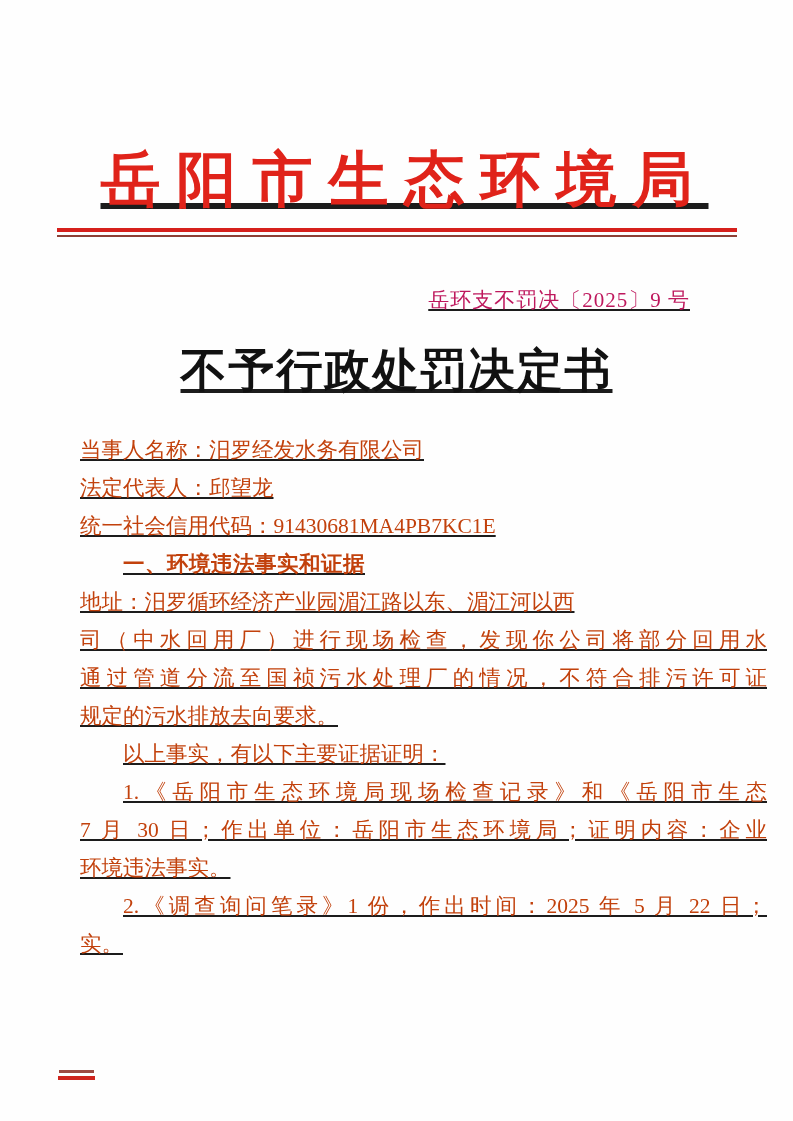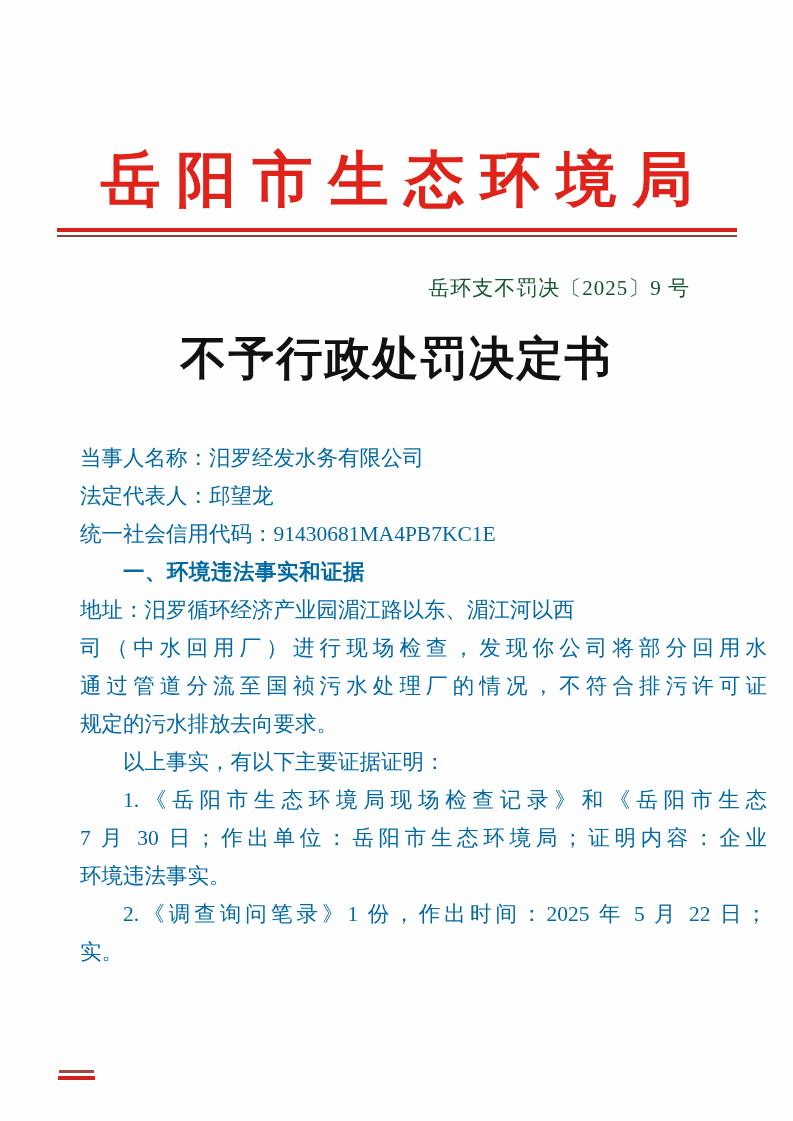--- a/index.html
+++ b/index.html
@@ -8,20 +8,21 @@
     background: #ffffff;
   }
   .page {
     position: relative;
     width: 793px;
     height: 1121px;
     background: #fefefe;
     overflow: hidden;
     font-family: "Liberation Serif", "DejaVu Serif", serif;
     color: #1c1c1c;
+    text-decoration: underline;
   }
   
   .agency-header {
     margin-top: 140px;
     text-align: center;
     font-size: 60px;
     font-weight: bold;
     color: #e0231a;
     letter-spacing: 16px;
     text-indent: 16px;
@@ -39,46 +40,46 @@
   .divider .line-gap {
     height: 3px;
     background: transparent;
   }
   .divider .line-bottom {
     height: 2px;
     background: #8d4036;
   }
   
   .doc-number {
-    margin-top: 36px;
+    margin-top: 48px;
     text-align: right;
     padding-right: 103px;
     font-size: 21px;
     line-height: 30px;
-    color: #14532d;
+    color: #be185d;
     letter-spacing: 1px;
   }
   
   .doc-title {
     margin-top: 34px;
     text-align: center;
     font-size: 46px;
     font-weight: bold;
     letter-spacing: 2px;
     line-height: 44px;
     color: #111;
   }
   
   .body-text {
-    margin-top: 58px;
+    margin-top: 38px;
     padding-left: 80px;
     padding-right: 26px;
     font-size: 21.5px;
     line-height: 38px;
-    color: #0369a1;
+    color: #c2410c;
   }
   .line {
     text-align: justify;
     text-align-last: left;
     white-space: normal;
   }
   .line.j {
     text-align-last: justify;
   }
   .line.indent {

